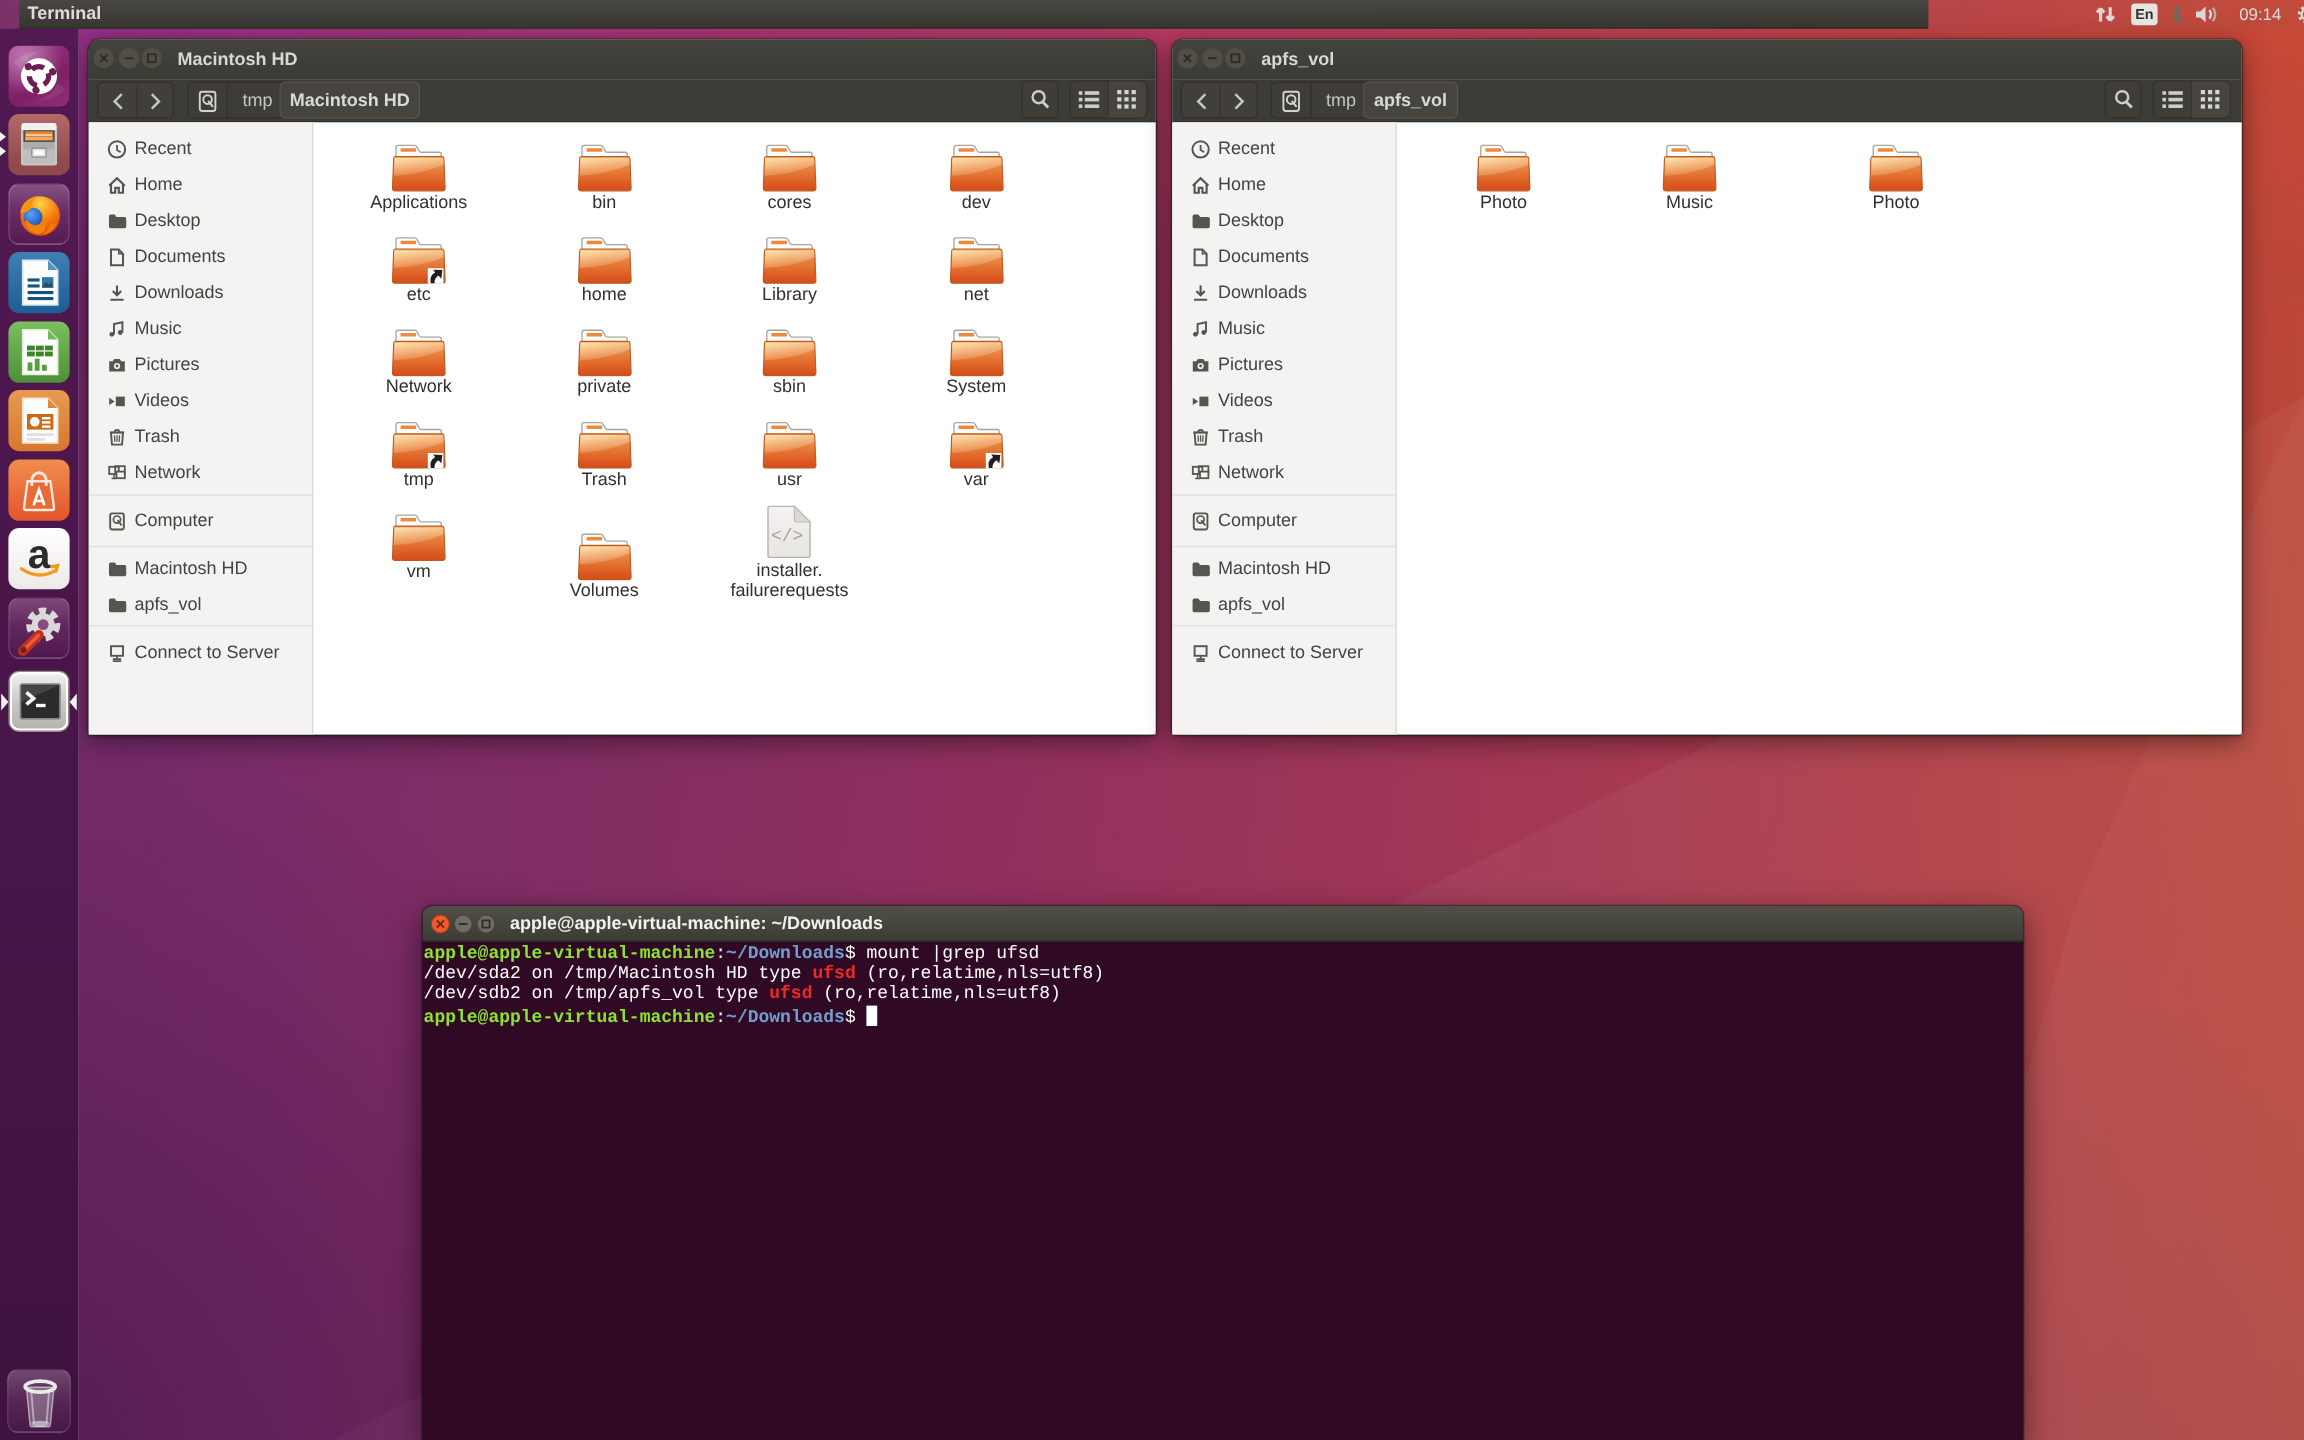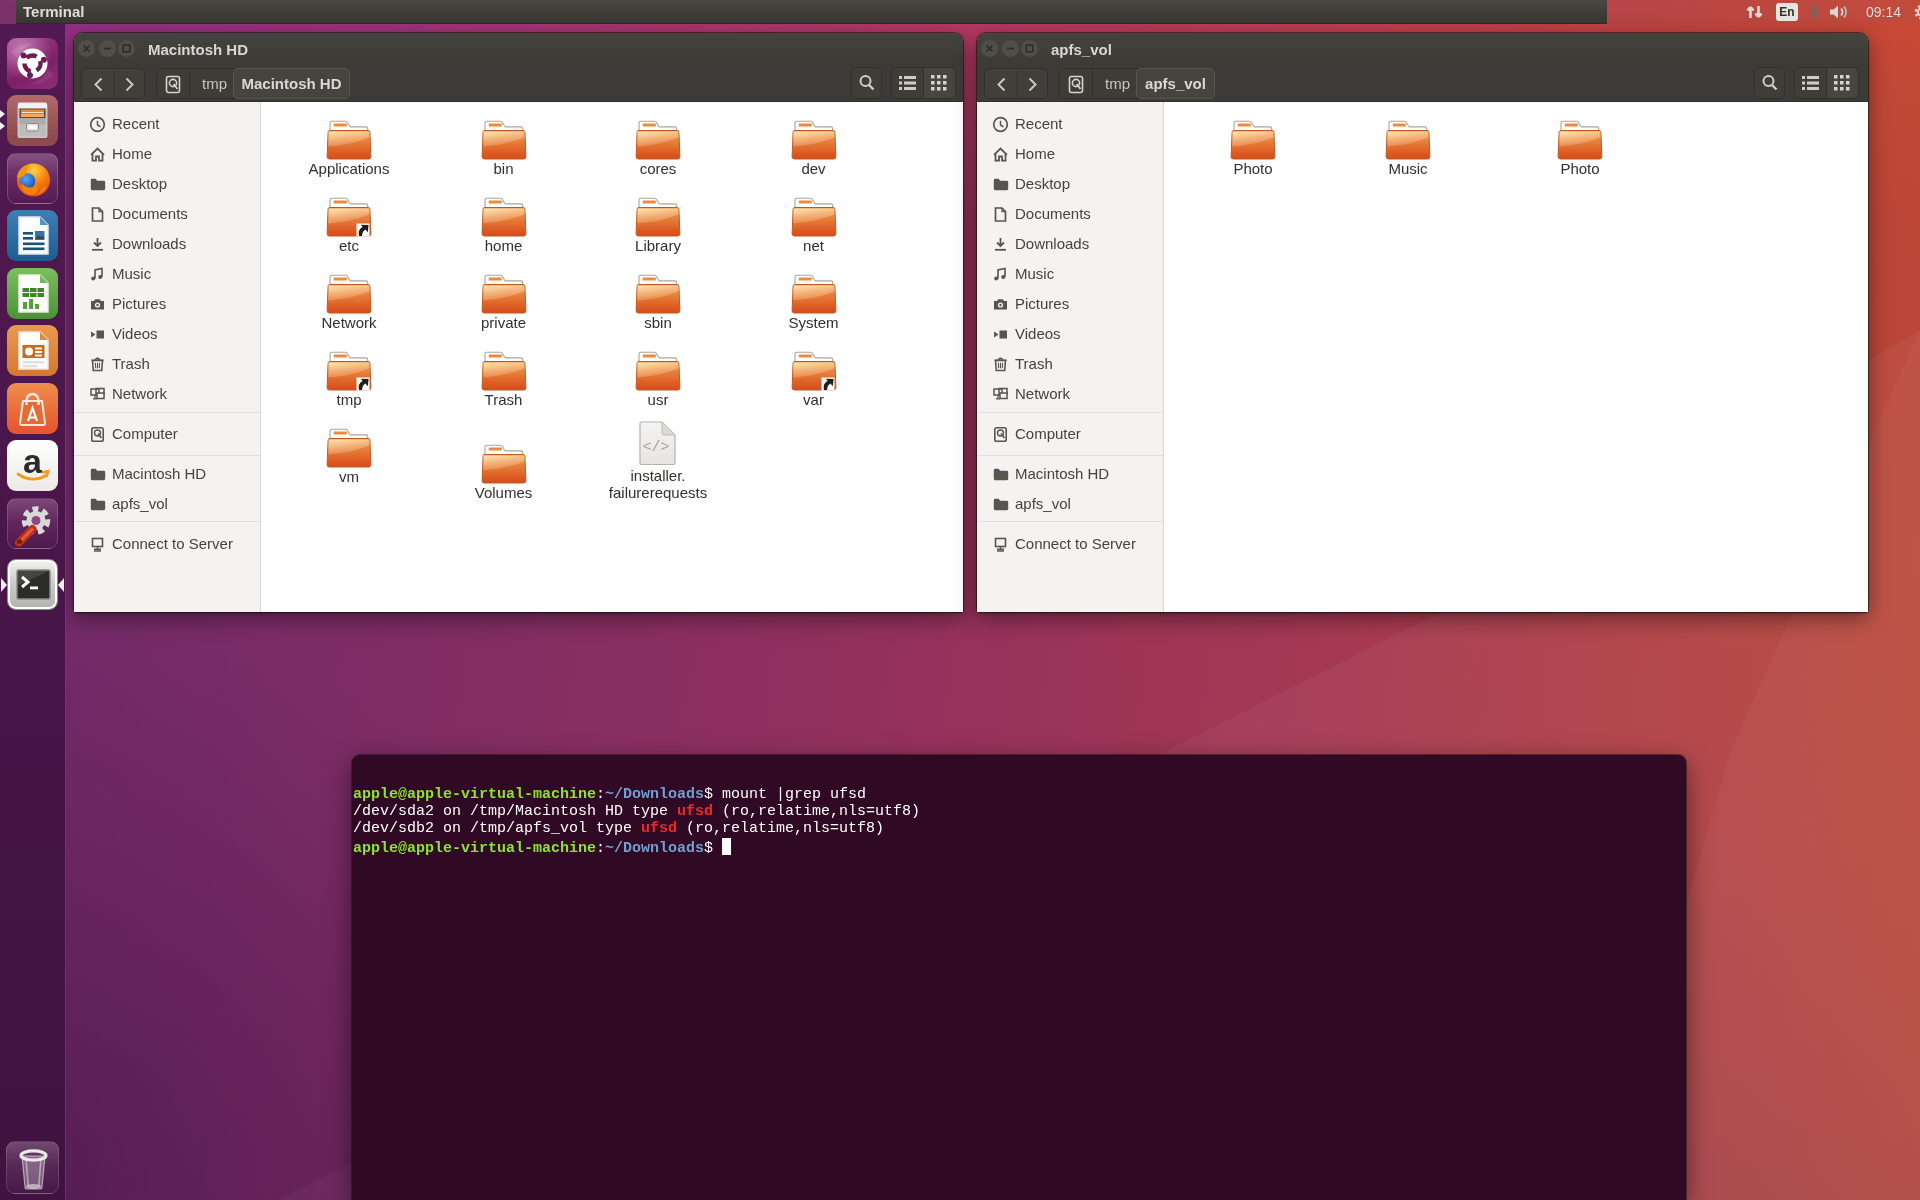--- a/index.html
+++ b/index.html
@@ -783,14 +783,32 @@
           <svg class="folder" width="48" height="42" viewBox="0 0 48 42">
             <use href="#foldr"></use>
           </svg>
           <div class="glabel">Photo</div>
         </div>
       </div>
   </div>
 </div>
 
 <div id="term">
+  <div id="termbar">
+    <div style="position:absolute;left:7px;top:7px;width:16px;height:16px;border-radius:50%;background:#f05a2e;border:1px solid #a33c17">
+      <svg width="14" height="14" viewBox="0 0 14 14">
+          <path d="M4,4 l6,6 M10,4 l-6,6" stroke="#6e2810" stroke-width="1.7"></path>
+        </svg>
+    </div>
+    <div style="position:absolute;left:26px;top:7px;width:16px;height:16px;border-radius:50%;background:#6e6c65;border:1px solid #44423c">
+      <svg width="14" height="14" viewBox="0 0 14 14">
+          <path d="M3.5,7 h7" stroke="#302f2a" stroke-width="1.7"></path>
+        </svg>
+    </div>
+    <div style="position:absolute;left:45px;top:7px;width:16px;height:16px;border-radius:50%;background:#6e6c65;border:1px solid #44423c">
+      <svg width="14" height="14" viewBox="0 0 14 14">
+          <rect x="4" y="4" width="6" height="6" fill="none" stroke="#302f2a" stroke-width="1.5"></rect>
+        </svg>
+    </div>
+    <span class="ttitle">apple@apple-virtual-machine: ~/Downloads</span>
+  </div>
   <div id="termtext"><div><span class="tg">apple@apple-virtual-machine</span><span class="tw">:</span><span class="tb">~/Downloads</span><span class="tw">$ mount |grep ufsd</span></div><div><span class="tw">/dev/sda2 on /tmp/Macintosh HD type </span><span class="tr">ufsd</span><span class="tw"> (ro,relatime,nls=utf8)</span></div><div><span class="tw">/dev/sdb2 on /tmp/apfs_vol type </span><span class="tr">ufsd</span><span class="tw"> (ro,relatime,nls=utf8)</span></div><div><span class="tg">apple@apple-virtual-machine</span><span class="tw">:</span><span class="tb">~/Downloads</span><span class="tw">$ </span><span style="display:inline-block;width:9px;height:17px;background:#ffffff;vertical-align:-3px"></span></div></div>
 </div>
 
 </body></html>

